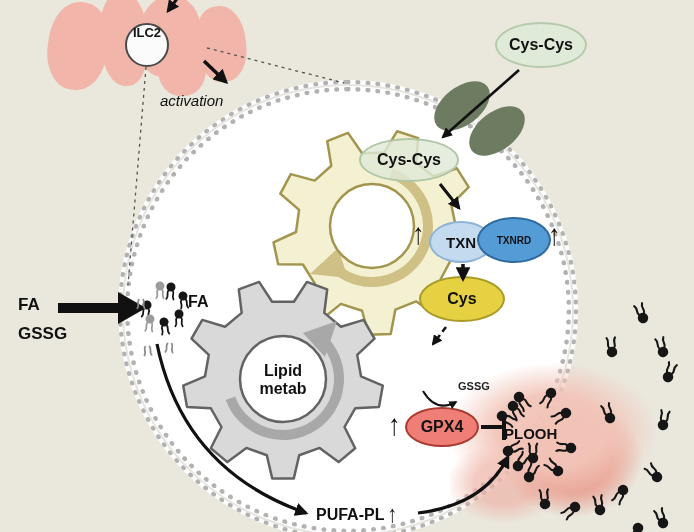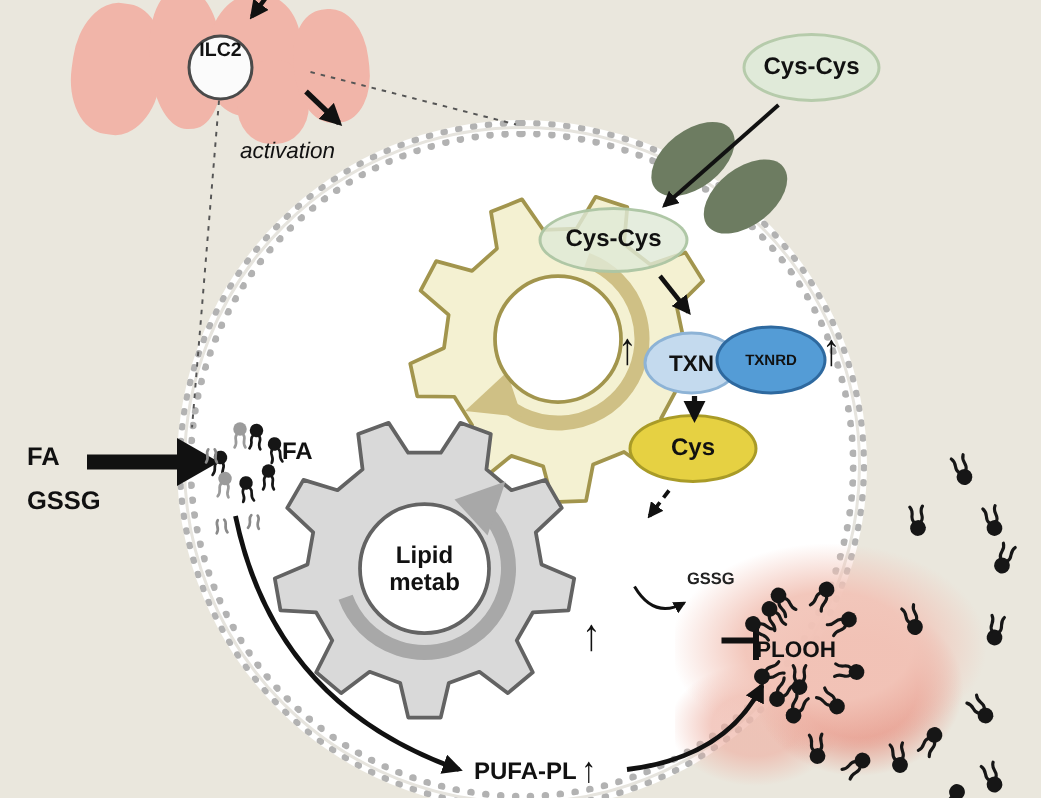--- a/index.html
+++ b/index.html
@@ -93,20 +93,23 @@
 
   <div class="oval" style="left:477px;top:217px;width:74px;height:46px;background:#549cd6;border:2.5px solid #2e699f;font-size:10px;z-index:6">
     <span>TXNRD</span>
     </div>
 
   <div class="oval" style="left:419px;top:276px;width:86px;height:46px;background:#e6d142;border:2.5px solid #a99b27;font-size:16px;z-index:5">
     <span>Cys</span>
     </div>
 
 
+  <div class="oval" style="left:405px;top:407px;width:74px;height:40px;background:#ee7e76;border:2.5px solid #a93a31;font-size:16px;z-index:5">
+    <span>GPX4</span>
+    </div>
 
   <div class="lbl" style="left:458px;top:380px;font-size:11px;font-weight:600;color:#222">GSSG</div>
   <div class="lbl" style="left:504px;top:425px;font-size:15px">PLOOH</div>
   <div class="lbl flexrow" style="left:316px;top:503px;font-size:16px">
     <span>PUFA-PL</span>
     <span style="font-size:20px;transform:scaleY(1.2)">↑</span>
   </div>
   <div class="lbl" style="left:18px;top:295px;font-size:17px">FA</div>
   <div class="lbl" style="left:18px;top:324px;font-size:17px">GSSG</div>
   <div class="lbl" style="left:188px;top:293px;font-size:16px">FA</div>

